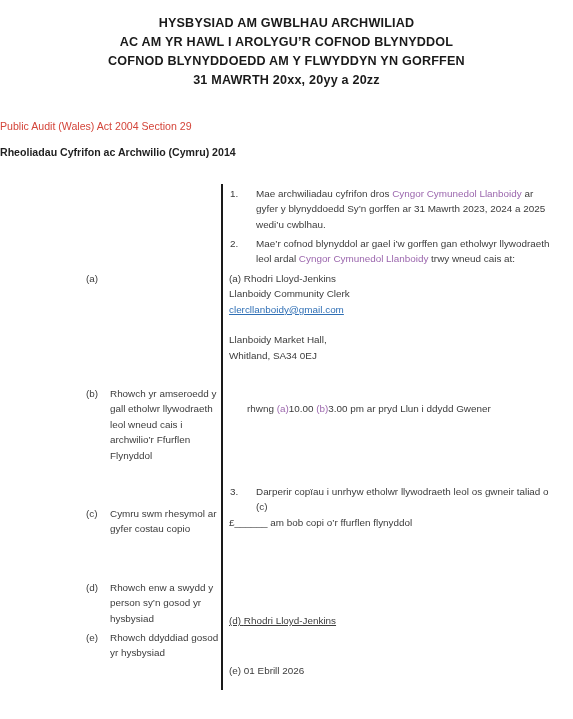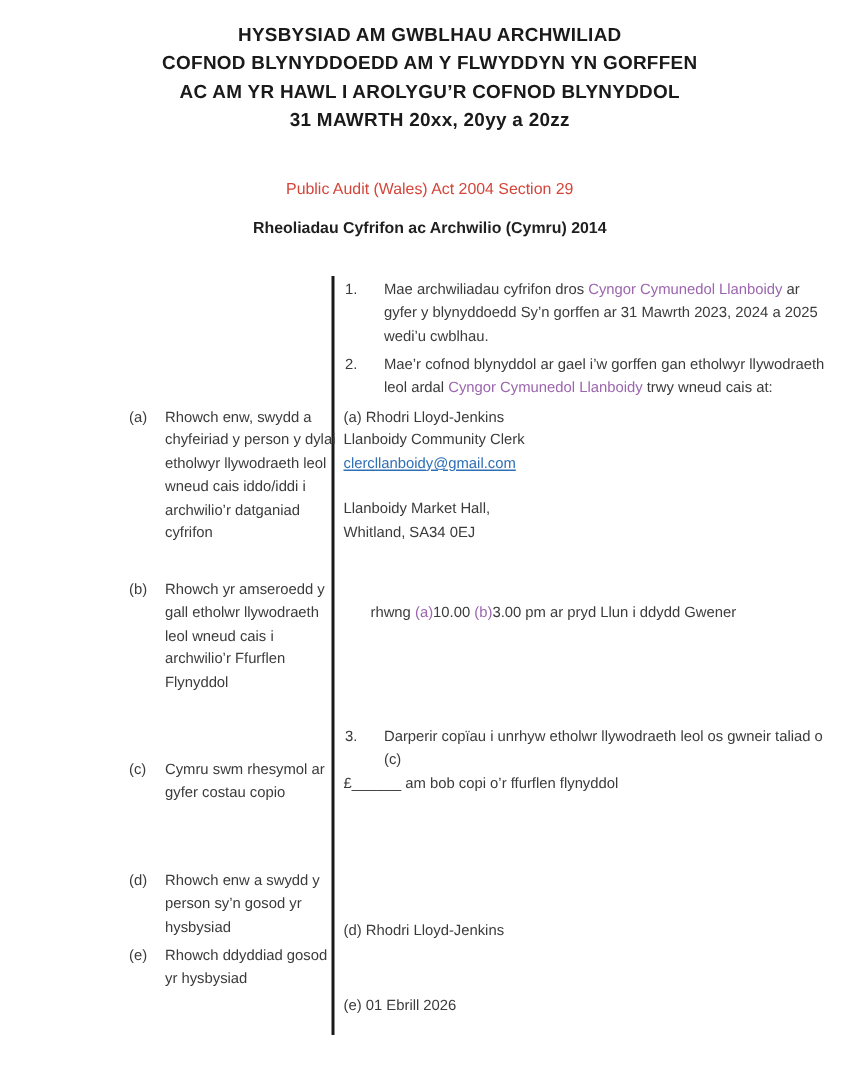--- a/index.html
+++ b/index.html
@@ -39,21 +39,21 @@
     color: #1a1a1a;
     white-space: nowrap;
   }
 
   
   .subtitle-block {
     position: absolute;
     top: 118px;
     left: 0;
     width: 573px;
-    text-align: center;
+    text-align: left;
   }
   .statute-line {
     font-size: 10.6px;
     line-height: 16px;
     color: #d4453a;
   }
   .regs-line {
     margin-top: 10px;
     font-size: 10.6px;
     line-height: 16px;
@@ -116,22 +116,22 @@
     text-decoration: underline;
   }
 </style>
 </head>
 <body>
 
 <div class="page">
 
   <div class="title-block">
     <div class="title-line">HYSBYSIAD AM GWBLHAU ARCHWILIAD</div>
+    <div class="title-line">AC AM YR HAWL I AROLYGU’R COFNOD BLYNYDDOL</div>
     <div class="title-line">COFNOD BLYNYDDOEDD AM Y FLWYDDYN YN GORFFEN</div>
-    <div class="title-line">AC AM YR HAWL I AROLYGU’R COFNOD BLYNYDDOL</div>
     <div class="title-line">31 MAWRTH 20xx, 20yy a 20zz</div>
   </div>
 
   <div class="subtitle-block">
     <div class="statute-line">Public Audit (Wales) Act 2004 Section 29</div>
     <div class="regs-line">Rheoliadau Cyfrifon ac Archwilio (Cymru) 2014</div>
   </div>
 
   <div class="divider"></div>
 
@@ -140,21 +140,20 @@
     <span class="body"><span>Mae archwiliadau cyfrifon dros </span><span class="accent-purple">Cyngor Cymunedol Llanboidy</span><span> ar gyfer y blynyddoedd Sy’n gorffen ar 31 Mawrth 2023, 2024 a 2025 wedi’u cwblhau.</span></span>
   </div>
 
   <div class="num-item" style="top:236px; left:230px; width:320px;">
     <span class="num">2.</span>
     <span class="body"><span>Mae’r cofnod blynyddol ar gael i’w gorffen gan etholwyr llywodraeth leol ardal </span><span class="accent-purple">Cyngor Cymunedol Llanboidy</span><span> trwy wneud cais at:</span></span>
   </div>
 
   <div class="left-item" style="top:271px; left:86px;">
     <span class="tag">(a)</span>
-    <span class="body">Rhowch enw, swydd a chyfeiriad y person y dylai etholwyr llywodraeth leol wneud cais iddo/iddi i archwilio’r datganiad cyfrifon</span>
   </div>
 
   <div class="blk" style="top:271px; left:229px; width:200px;">
     <div>
       <span>(a)</span>
       <span>Rhodri Lloyd-Jenkins</span>
     </div>
     <div>Llanboidy Community Clerk</div>
     <div>
       <a class="link" href="#">clercllanboidy@gmail.com</a>
@@ -191,21 +190,21 @@
   <div class="left-item" style="top:580px; left:86px;">
     <span class="tag">(d)</span>
     <span class="body">Rhowch enw a swydd y person sy’n gosod yr hysbysiad</span>
   </div>
 
   <div class="left-item" style="top:630px; left:86px;">
     <span class="tag">(e)</span>
     <span class="body">Rhowch ddyddiad gosod yr hysbysiad</span>
   </div>
 
-  <div class="blk" style="top:613px; left:229px; width:240px;">
+  <div class="blk" style="top:613px; left:229px; width:240px;text-decoration:underline;">
     <span>(d)</span>
     <span>Rhodri Lloyd-Jenkins</span>
   </div>
 
   <div class="blk" style="top:663px; left:229px; width:240px;">
     <span>(e)</span>
     <span>01 Ebrill 2026</span>
   </div>
 
 </div>

